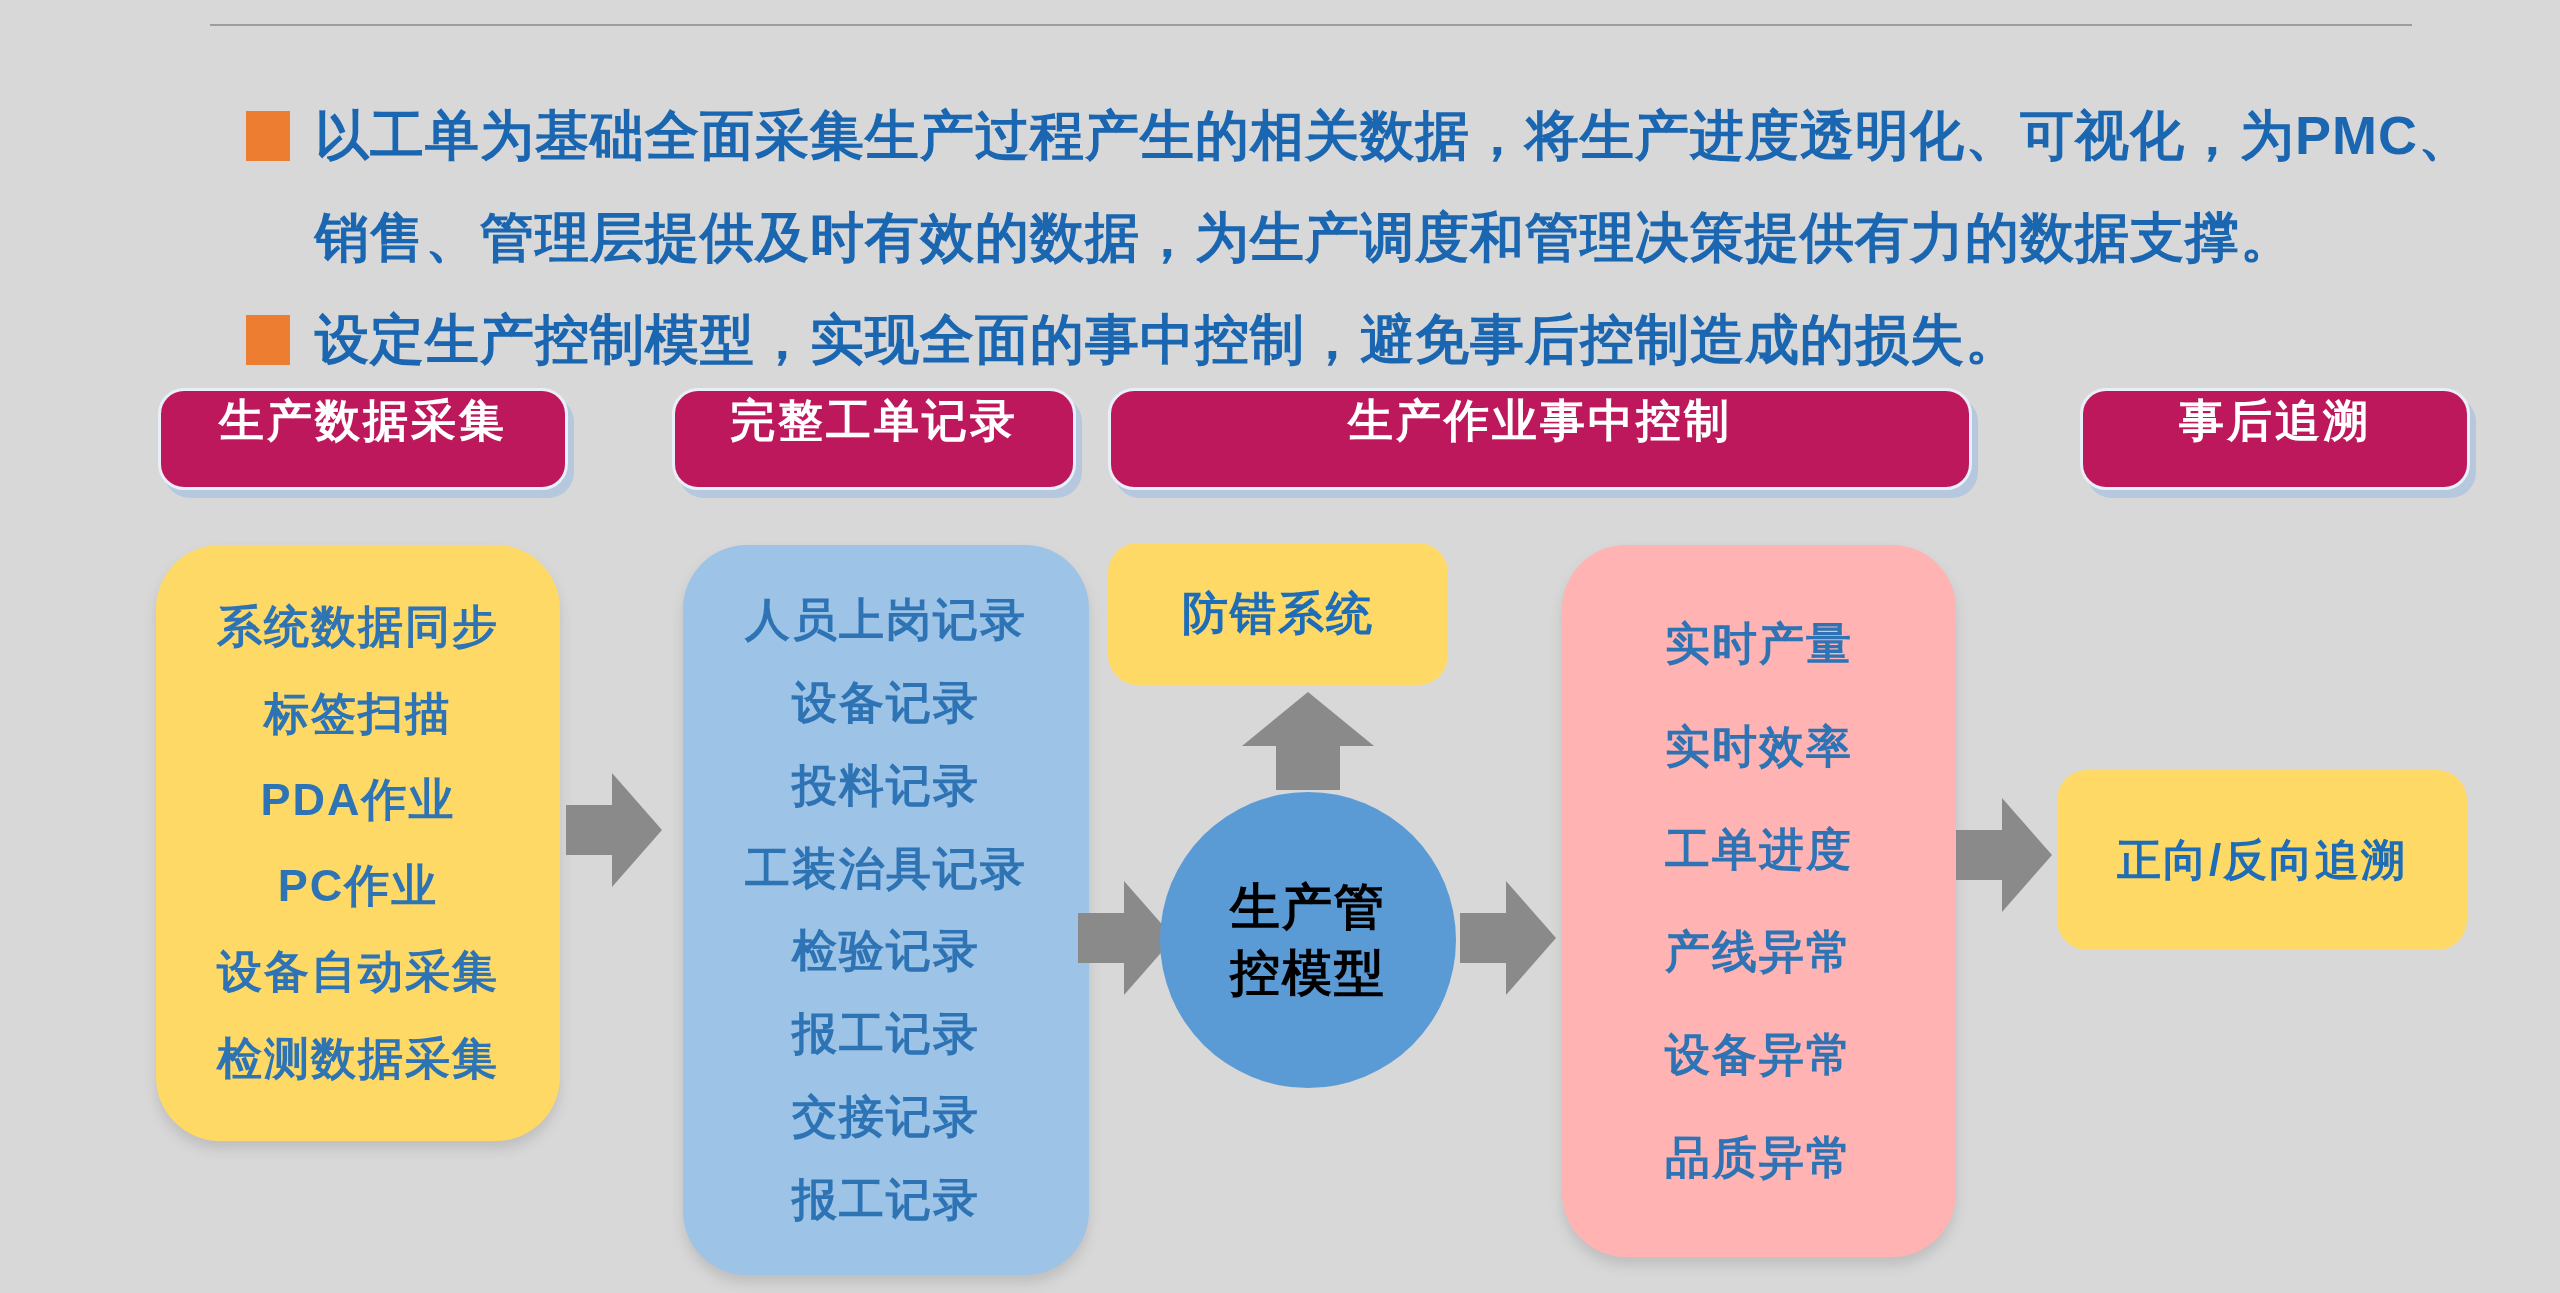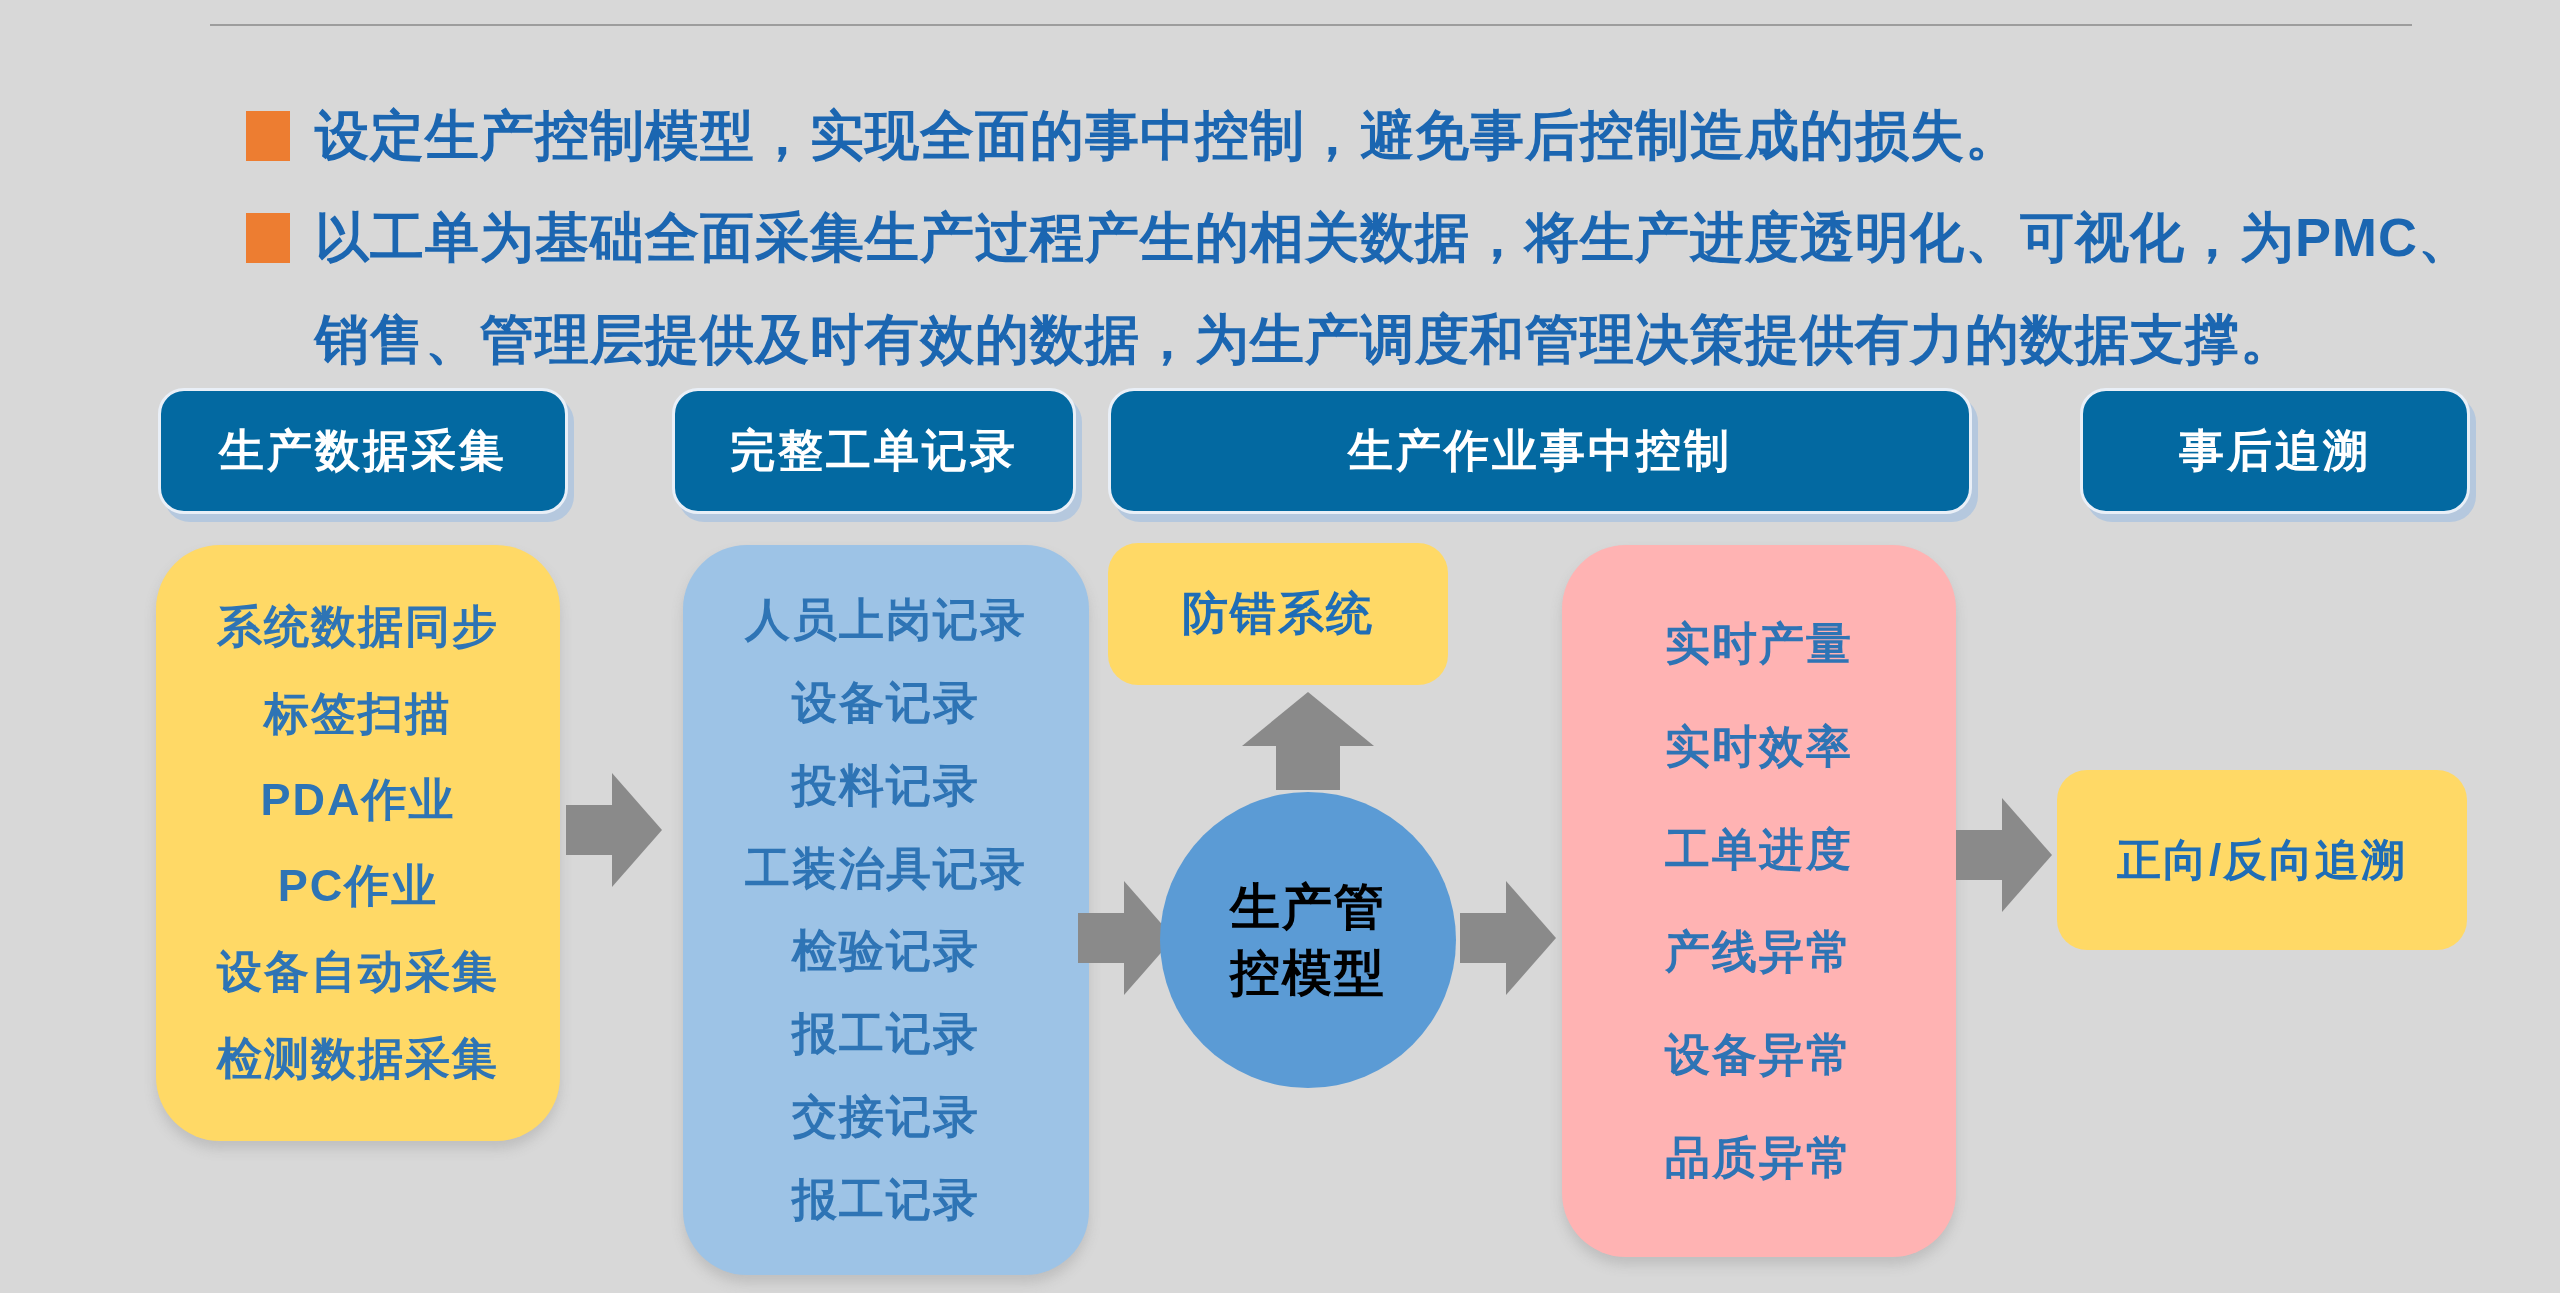--- a/index.html
+++ b/index.html
@@ -34,26 +34,26 @@
     width: 44px; height: 50px;
     background: #ed7d31;
     margin-top: 27px;
     margin-right: 25px;
   }
   .bullet-lines { color: #1b66b1; font-size: 54px; line-height: 102px; letter-spacing: 1px; white-space: nowrap; }
 
   
   .hdr {
     position: absolute;
-    top: 388px; height: 126px;
-    background: #0369a1;
+    top: 388px; height: 102px;
+    background: #be185d;
     color: #ffffff;
     font-size: 45px;
     letter-spacing: 3px;
-    display: flex; align-items: center; justify-content: center;
+    display: flex; justify-content: center;
     border-radius: 26px;
     border: 3px solid #e9eff7;
     box-shadow: 6px 8px 0 #b5c8de;
     white-space: nowrap;
   }
   .hdr1 { left: 158px; width: 410px; }
   .hdr2 { left: 672px; width: 404px; }
   .hdr3 { left: 1108px; width: 864px; }
   .hdr4 { left: 2080px; width: 390px; }
 
@@ -130,28 +130,28 @@
 <body>
 
 <div class="slide">
 
   <div class="top-rule"></div>
 
   <div class="bullets">
     <div class="bullet">
       <span class="bullet-marker"></span>
       <div class="bullet-lines">
-        <div>设定生产控制模型，实现全面的事中控制，避免事后控制造成的损失。</div>
+        <div>以工单为基础全面采集生产过程产生的相关数据，将生产进度透明化、可视化，为PMC、</div>
+        <div>销售、管理层提供及时有效的数据，为生产调度和管理决策提供有力的数据支撑。</div>
       </div>
     </div>
     <div class="bullet">
       <span class="bullet-marker"></span>
       <div class="bullet-lines">
-        <div>以工单为基础全面采集生产过程产生的相关数据，将生产进度透明化、可视化，为PMC、</div>
-        <div>销售、管理层提供及时有效的数据，为生产调度和管理决策提供有力的数据支撑。</div>
+        <div>设定生产控制模型，实现全面的事中控制，避免事后控制造成的损失。</div>
       </div>
     </div>
   </div>
 
   <div class="hdr hdr1">
     <span>生产数据采集</span>
   </div>
   <div class="hdr hdr2">
     <span>完整工单记录</span>
   </div>

